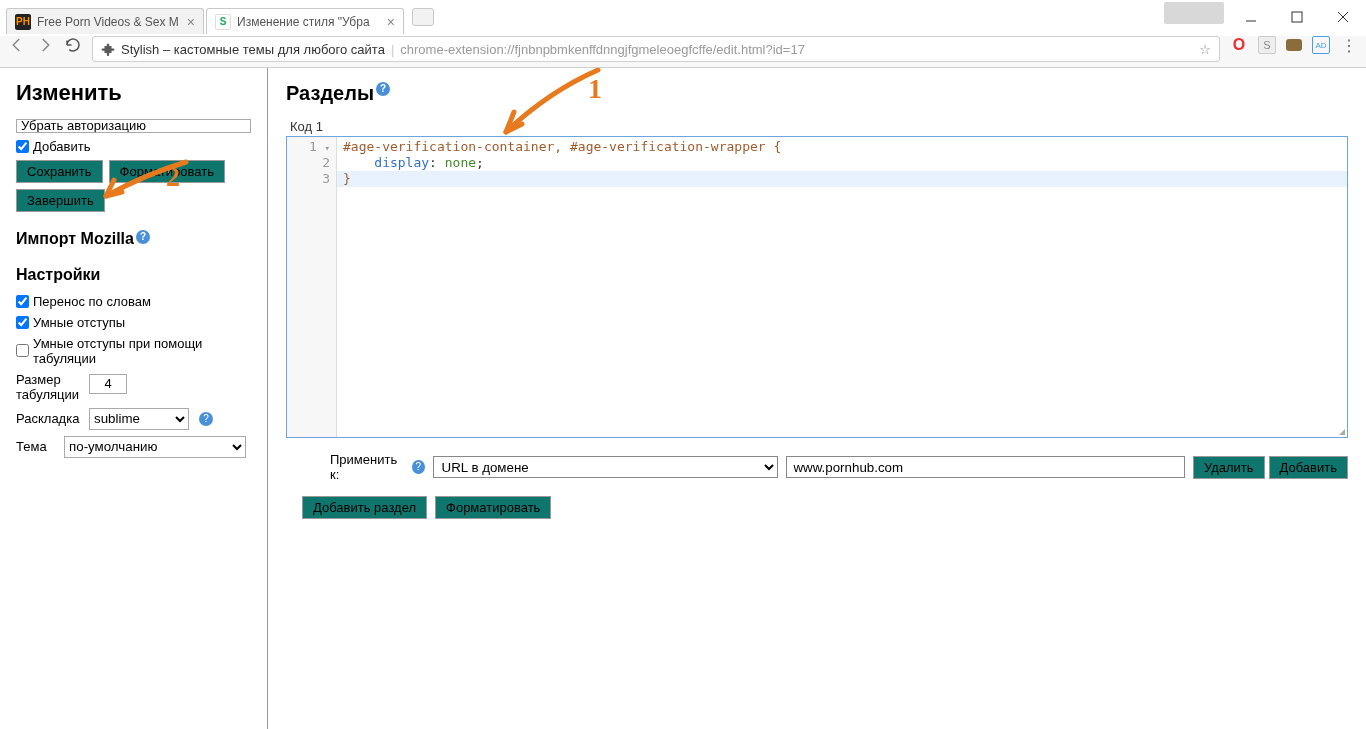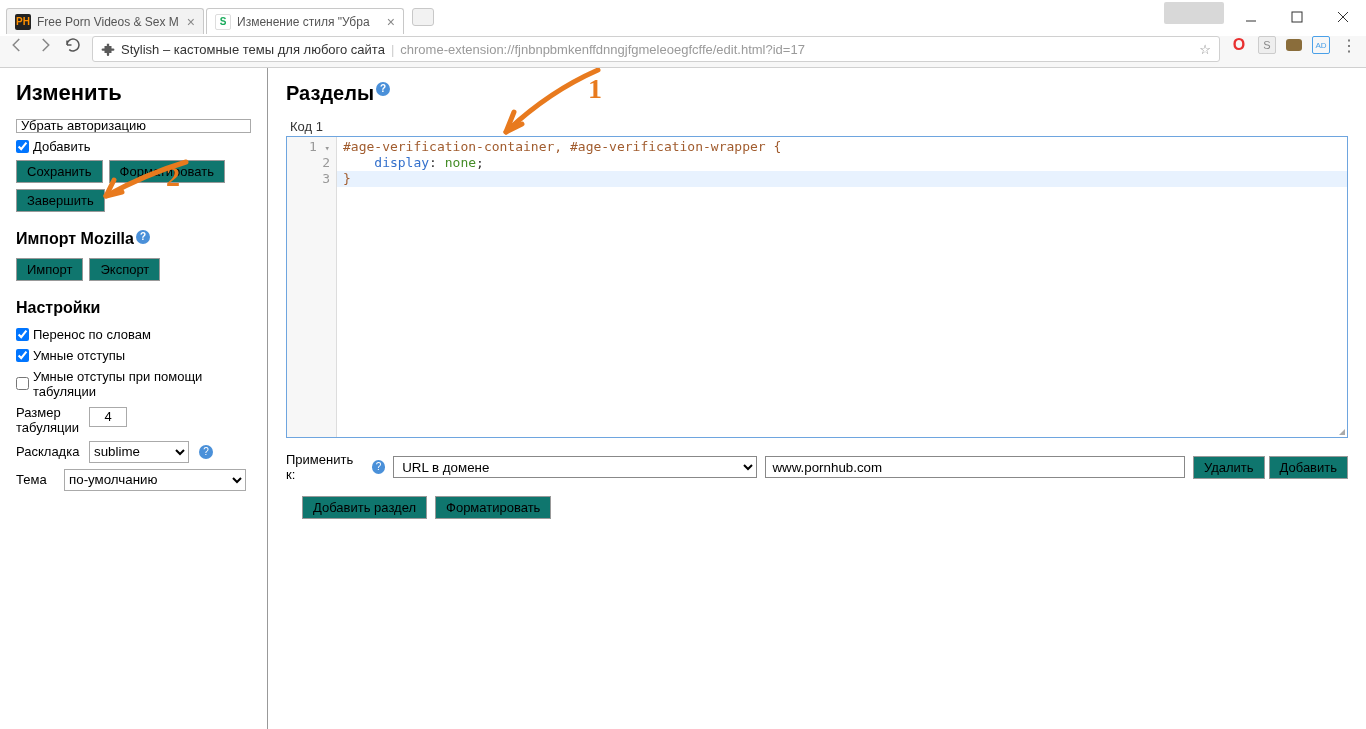--- a/index.html
+++ b/index.html
@@ -56,21 +56,21 @@
 .code-body .active-line { background: #e8f2fe; position: absolute; left: 0; right: 0; height: 16px; top: 34px; z-index: 0; }
 .code-body .line span { position: relative; z-index: 1; }
 .tok-sel { color: #a15c2e; }
 .tok-punc { color: #333; }
 .tok-prop { color: #3370cc; }
 .tok-val { color: #448c27; }
 .tok-brace { color: #a15c2e; }
 .resize-handle { position: absolute; right: 2px; bottom: 2px; width: 12px; height: 12px; }
 .resize-handle::before { content: ''; position: absolute; right: 0; bottom: 0; border-right: 6px solid #aaa; border-top: 6px solid transparent; }
 
-.applies { display: flex; align-items: center; gap: 8px; margin-top: 14px; font-size: 13px; }
+.applies { display: flex; align-items: center; gap: 8px; margin-top: 14px; font-size: 13px; margin-left: 44px; }
 .applies select { height: 22px; border: 1px solid #888; background: #fff; padding: 0 4px; }
 .applies .domain-sel { width: 384px; }
 .applies input[type=text] { height: 22px; border: 1px solid #888; padding: 0 6px; width: 442px; }
 .applies .right-btns { margin-left: auto; display: flex; gap: 4px; }
 
 .bottom-btns { display: flex; gap: 8px; margin-top: 14px; padding-left: 16px; }
 
 
 .anno { position: absolute; pointer-events: none; }
 .anno svg { overflow: visible; }
@@ -152,24 +152,20 @@
     </label>
     <div class="btn-row">
       <button class="btn">Сохранить</button>
       <button class="btn">Форматировать</button>
     </div>
     <div class="btn-row">
       <button class="btn">Завершить</button>
     </div>
 
     <h2><span>Импорт Mozilla</span><span class="help-icon">?</span></h2>
-    <div class="btn-row">
-      <button class="btn">Импорт</button>
-      <button class="btn">Экспорт</button>
-    </div>
 
     <h2>Настройки</h2>
     <label>
         <input type="checkbox" checked="" style="">
         <span>Перенос по словам</span>
       </label>
     <label>
         <input type="checkbox" checked="" style="">
         <span>Умные отступы</span>
       </label>

